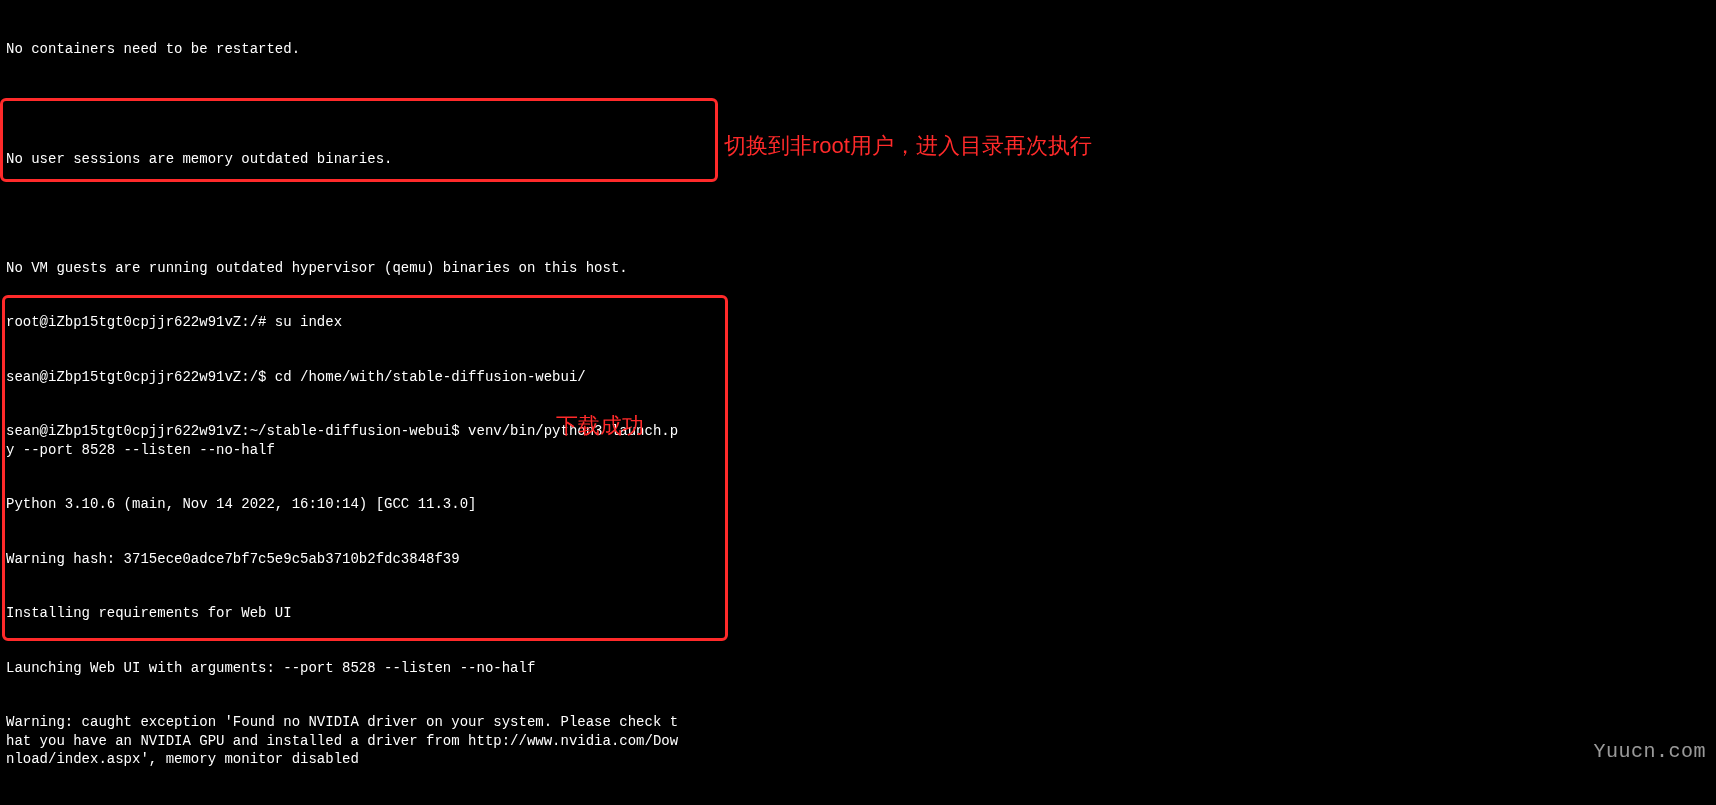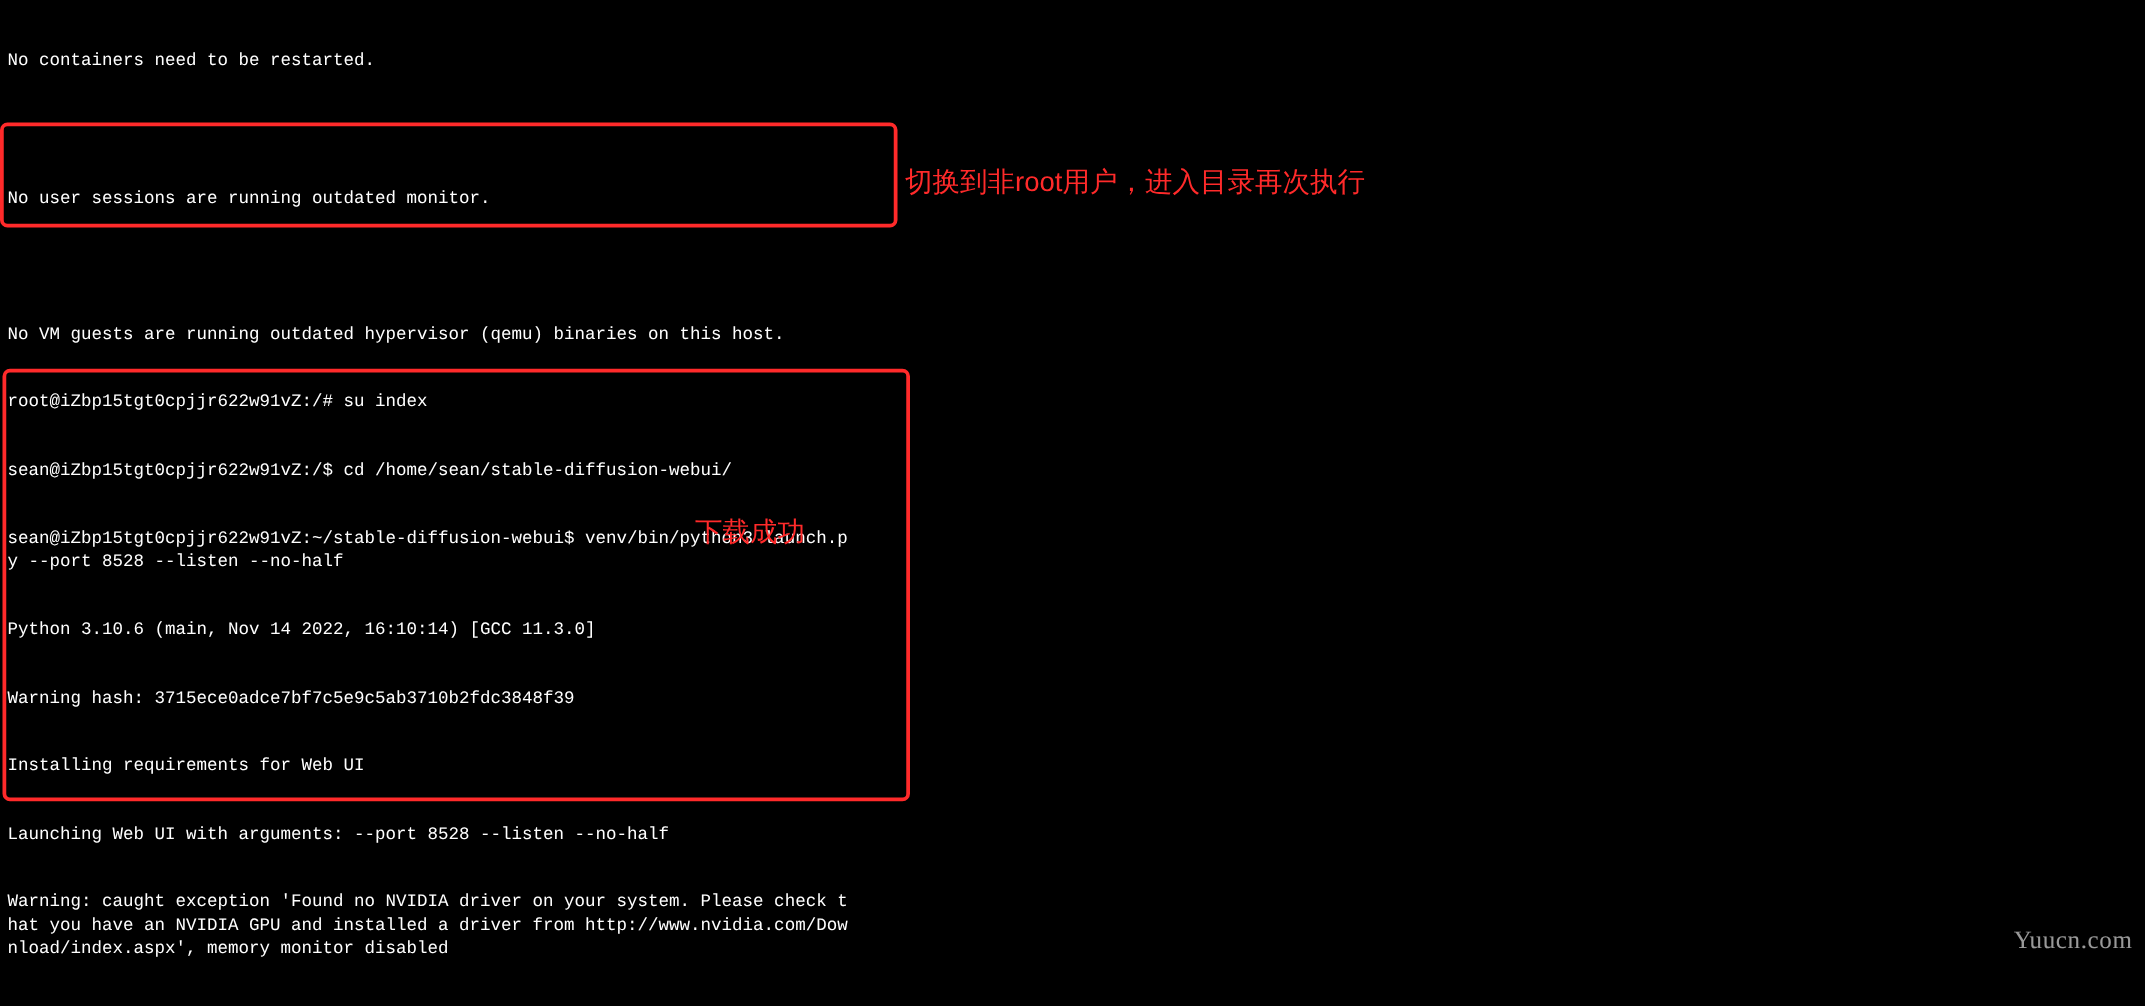--- a/index.html
+++ b/index.html
@@ -36,36 +36,36 @@
     position: absolute;
     border: 3px solid #ff2a2a;
     border-radius: 6px;
     pointer-events: none;
   }
   .watermark {
     position: absolute;
     right: 10px;
     bottom: 40px;
     color: rgba(255,255,255,0.6);
-    font-family: Liberation Serif, serif;
+    font-family: Liberation Mono, monospace;
     font-size: 20px;
     letter-spacing: 0.5px;
   }
 </style>
 </head>
 <body>
 
 <div class="terminal">
   <span class="line">No containers need to be restarted.</span>
   <span class="line"></span>
-  <span class="line">No user sessions are running outdated monitor.</span>
+  <span class="line">No user sessions are memory outdated binaries.</span>
   <span class="line"></span>
   <span class="line">No VM guests are running outdated hypervisor (qemu) binaries on this host.</span>
   <span class="line">root@iZbp15tgt0cpjjr622w91vZ:/# su index</span>
-  <span class="line">sean@iZbp15tgt0cpjjr622w91vZ:/$ cd /home/sean/stable-diffusion-webui/</span>
+  <span class="line">sean@iZbp15tgt0cpjjr622w91vZ:/$ cd /home/with/stable-diffusion-webui/</span>
   <span class="line">sean@iZbp15tgt0cpjjr622w91vZ:~/stable-diffusion-webui$ venv/bin/python3 launch.p
 y --port 8528 --listen --no-half</span>
   <span class="line">Python 3.10.6 (main, Nov 14 2022, 16:10:14) [GCC 11.3.0]</span>
   <span class="line">Warning hash: 3715ece0adce7bf7c5e9c5ab3710b2fdc3848f39</span>
   <span class="line">Installing requirements for Web UI</span>
   <span class="line">Launching Web UI with arguments: --port 8528 --listen --no-half</span>
   <span class="line">Warning: caught exception 'Found no NVIDIA driver on your system. Please check t
 hat you have an NVIDIA GPU and installed a driver from http://www.nvidia.com/Dow
 nload/index.aspx', memory monitor disabled</span>
   <span class="line">No module 'xformers'. Proceeding without it.</span>

